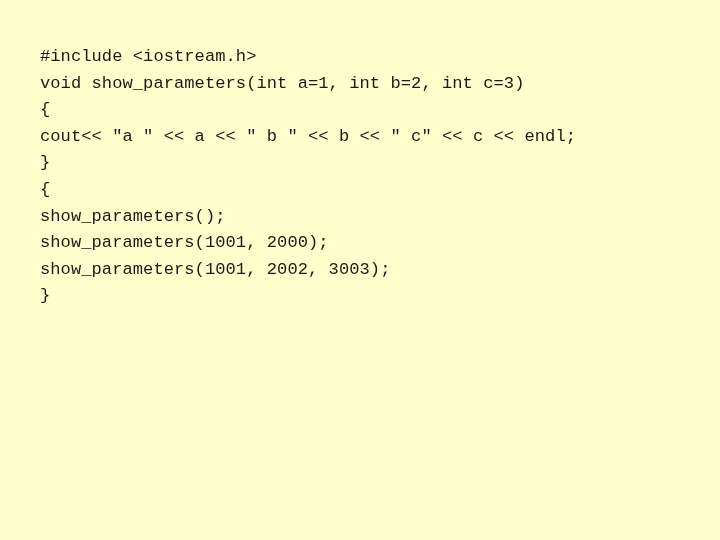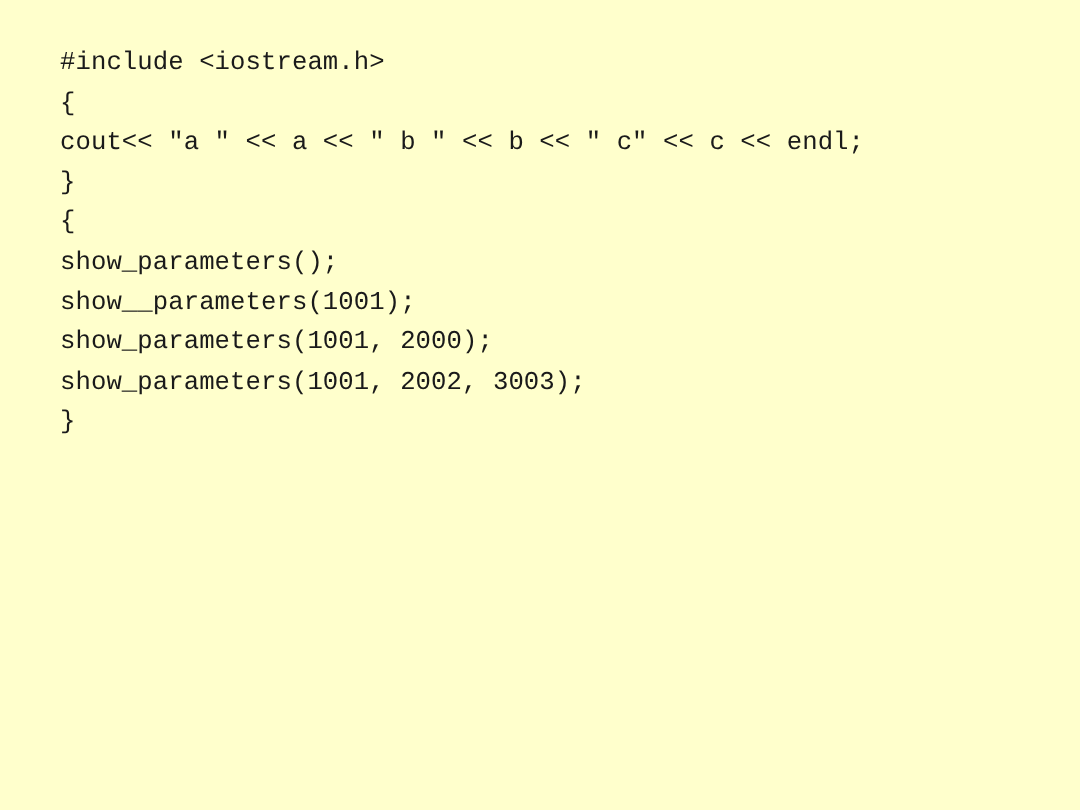--- a/index.html
+++ b/index.html
@@ -16,21 +16,21 @@
   .slide {
     position: relative;
     width: 720px;
     height: 540px;
     background: #ffffcc;
     box-sizing: border-box;
   }
   .code-block {
     position: absolute;
     left: 40px;
-    top: 30px;
+    top: 44px;
     width: 665px;
   }
   .code-line {
     font-family: "Liberation Mono", "DejaVu Sans Mono", monospace;
     font-size: 17.1px;
     line-height: 26.6px;
     height: 26.6px;
     color: #1a1a1a;
     white-space: pre;
     letter-spacing: 0.05px;
@@ -39,23 +39,23 @@
   .code-line:empty {
     display: block;
   }
 </style>
 </head>
 <body>
 
 <div class="slide">
   <div class="code-block">
     <div class="code-line">#include &lt;iostream.h&gt;</div>
+    <div class="code-line">void show_parameters(int a=1, int b=2, int c=3)</div>
     <div class="code-line">{</div>
     <div class="code-line">cout&lt;&lt; "a " &lt;&lt; a &lt;&lt; " b " &lt;&lt; b &lt;&lt; " c" &lt;&lt; c &lt;&lt; endl;</div>
     <div class="code-line">}</div>
     <div class="code-line">{</div>
     <div class="code-line">show_parameters();</div>
-    <div class="code-line">show__parameters(1001);</div>
     <div class="code-line">show_parameters(1001, 2000);</div>
     <div class="code-line">show_parameters(1001, 2002, 3003);</div>
     <div class="code-line">}</div>
   </div>
 </div>
 
 </body></html>

